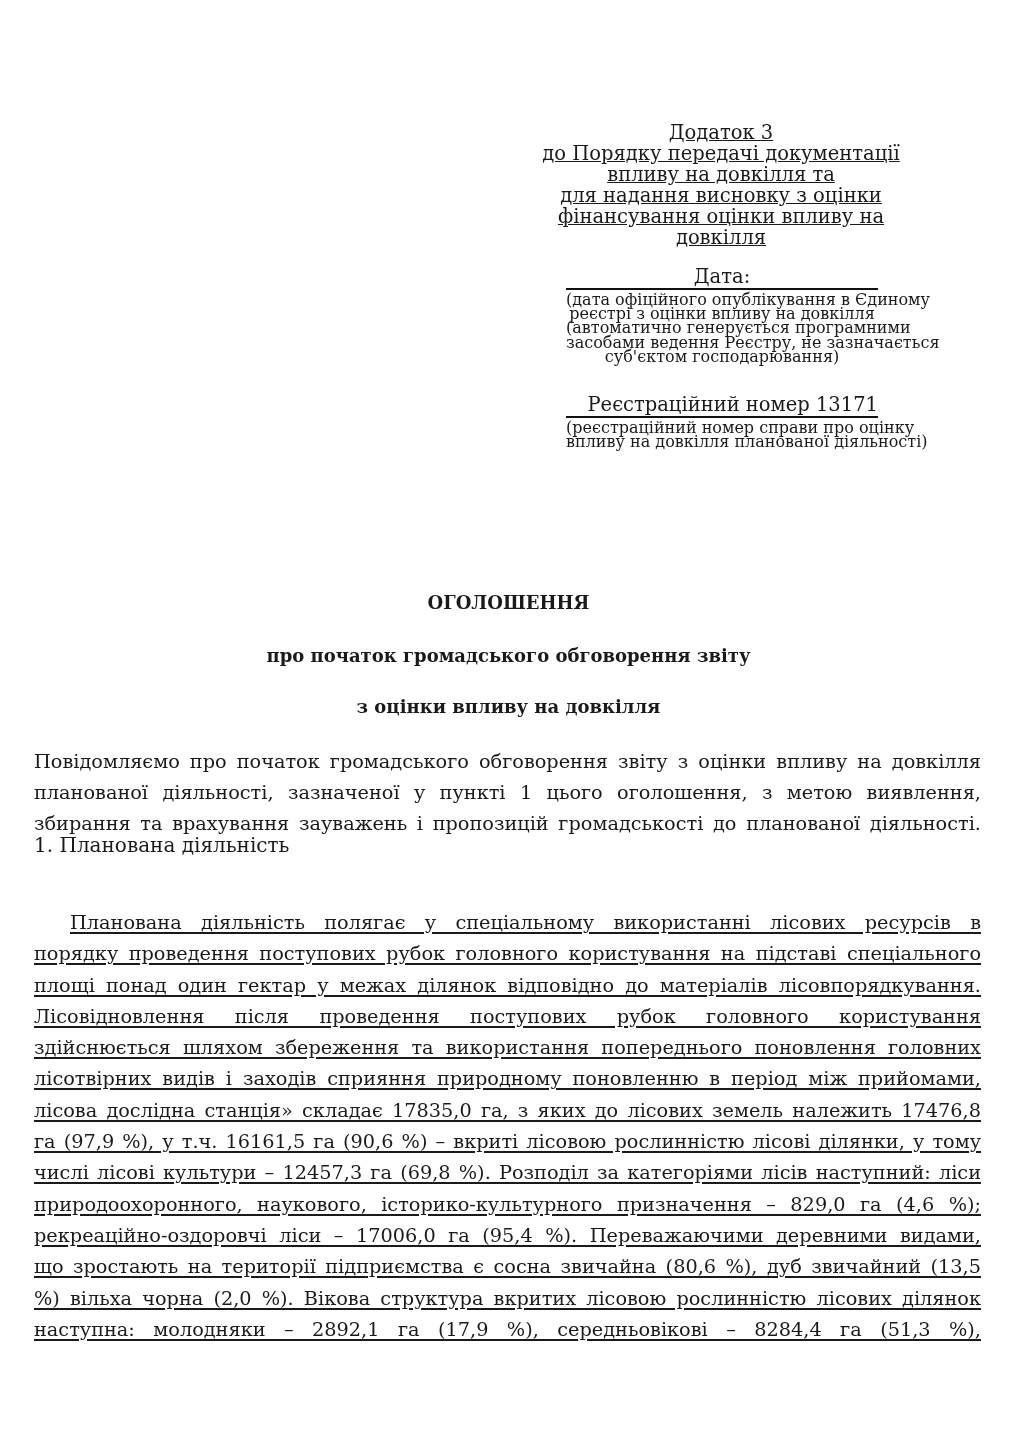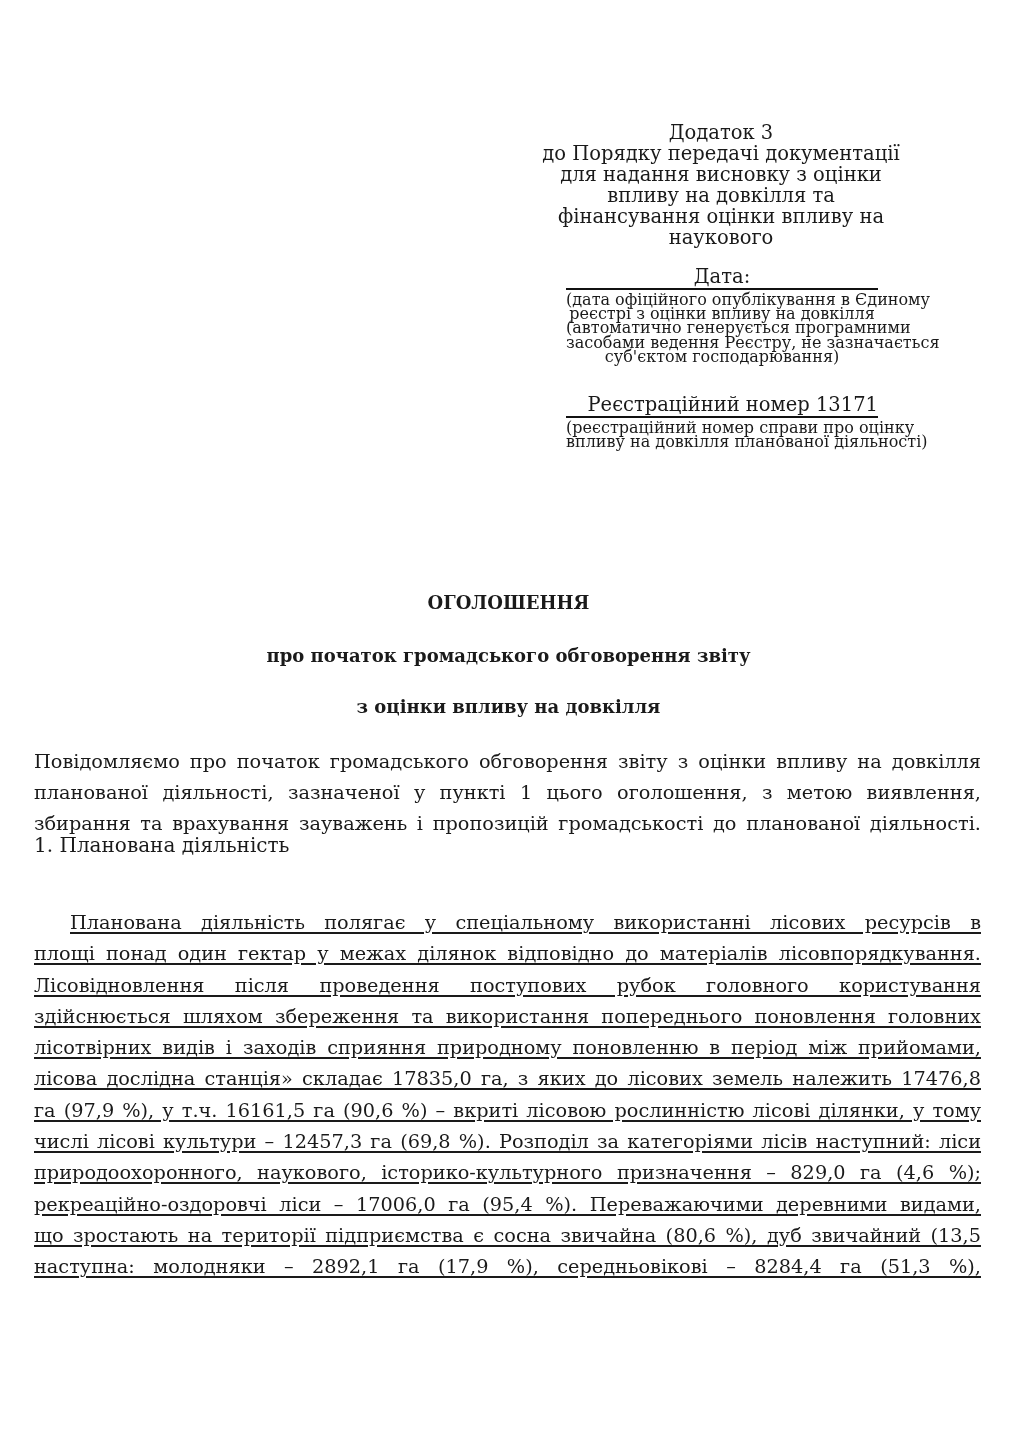--- a/index.html
+++ b/index.html
@@ -1,17 +1,17 @@
 <!DOCTYPE html>
 <html><head>
   <meta charset="utf-8">
   <style>
     html, body { margin: 0; padding: 0; background: #ffffff; }
     body { width: 1017px; height: 1440px; position: relative; overflow: hidden; color: #1a1a1a; font-family: "DejaVu Serif", serif; }
-    .appendix { position: absolute; left: 538px; top: 122px; width: 366px; text-align: center; font-size: 19.5px; line-height: 21px; }
+    .appendix { position: absolute; left: 538px; top: 122px; width: 366px; text-align: center; font-size: 19.5px; line-height: 21px; text-decoration: underline; }
     .appendix div { white-space: nowrap; }
     .date-block { position: absolute; left: 566px; top: 266px; width: 312px; text-align: center; }
     .date-label { font-size: 19.5px; line-height: 22px; border-bottom: 2px solid #111; padding-bottom: 0px; }
     .small-note { font-size: 16px; line-height: 14.2px; font-family: "DejaVu Serif", serif; margin-top: 3px; }
     .small-note div { white-space: nowrap; }
     .reg-block { position: absolute; left: 566px; top: 394px; width: 312px; text-align: right; }
     .reg-label { font-size: 19.5px; line-height: 22px; border-bottom: 2px solid #111; }
     .heading { position: absolute; left: 0; width: 1017px; text-align: center; font-weight: bold; font-size: 18px; }
     .h1 { top: 592px; }
     .h2 { top: 645px; }
@@ -22,24 +22,24 @@
     .body-para { position: absolute; left: 34px; top: 907px; width: 947px; font-size: 19.3px; line-height: 31.3px; }
     .body-para .jline { height: 31.3px; text-decoration: underline; text-decoration-thickness: 1.5px; text-underline-offset: 3px; }
     .body-para .jline.indent { padding-left: 36px; }
   </style>
 </head>
 <body>
 
 <div class="appendix">
   <div>Додаток 3</div>
   <div>до Порядку передачі документації</div>
+  <div>впливу на довкілля та</div>
   <div>для надання висновку з оцінки</div>
-  <div>впливу на довкілля та</div>
   <div>фінансування оцінки впливу на</div>
-  <div>наукового</div>
+  <div>довкілля</div>
 </div>
 
 <div class="date-block">
   <div class="date-label">Дата:</div>
   <div class="small-note">
     <div>(дата офіційного опублікування в Єдиному</div>
     <div>реєстрі з оцінки впливу на довкілля</div>
     <div>(автоматично генерується програмними</div>
     <div>засобами ведення Реєстру, не зазначається</div>
     <div>суб'єктом господарювання)</div>
@@ -61,24 +61,26 @@
 <div class="intro">
   <span class="jline">Повідомляємо про початок громадського обговорення звіту з оцінки впливу на довкілля</span>
   <span class="jline">планованої діяльності, зазначеної у пункті 1 цього оголошення, з метою виявлення,</span>
   <span class="jline">збирання та врахування зауважень і пропозицій громадськості до планованої діяльності.</span>
 </div>
 
 <div class="section-title">1. Планована діяльність</div>
 
 <div class="body-para">
   <span class="jline indent">Планована діяльність полягає у спеціальному використанні лісових ресурсів в</span>
+  <span class="jline">порядку проведення поступових рубок головного користування на підставі спеціального</span>
   <span class="jline">площі понад один гектар у межах ділянок відповідно до матеріалів лісовпорядкування.</span>
   <span class="jline">Лісовідновлення після проведення поступових рубок головного користування</span>
   <span class="jline">здійснюється шляхом збереження та використання попереднього поновлення головних</span>
   <span class="jline">лісотвірних видів і заходів сприяння природному поновленню в період між прийомами,</span>
   <span class="jline">лісова дослідна станція» складає 17835,0 га, з яких до лісових земель належить 17476,8</span>
   <span class="jline">га (97,9 %), у т.ч. 16161,5 га (90,6 %) – вкриті лісовою рослинністю лісові ділянки, у тому</span>
   <span class="jline">числі лісові культури – 12457,3 га (69,8 %). Розподіл за категоріями лісів наступний: ліси</span>
   <span class="jline">природоохоронного, наукового, історико-культурного призначення – 829,0 га (4,6 %);</span>
   <span class="jline">рекреаційно-оздоровчі ліси – 17006,0 га (95,4 %). Переважаючими деревними видами,</span>
   <span class="jline">що зростають на території підприємства є сосна звичайна (80,6 %), дуб звичайний (13,5</span>
+  <span class="jline">%) вільха чорна (2,0 %). Вікова структура вкритих лісовою рослинністю лісових ділянок</span>
   <span class="jline">наступна: молодняки – 2892,1 га (17,9 %), середньовікові – 8284,4 га (51,3 %),</span>
 </div>
 
 </body></html>

